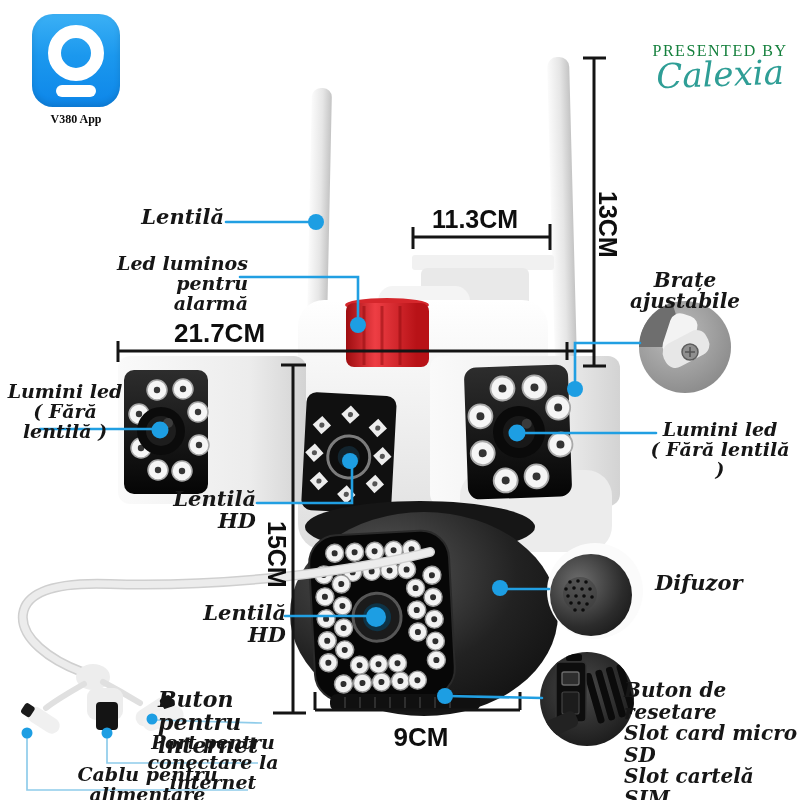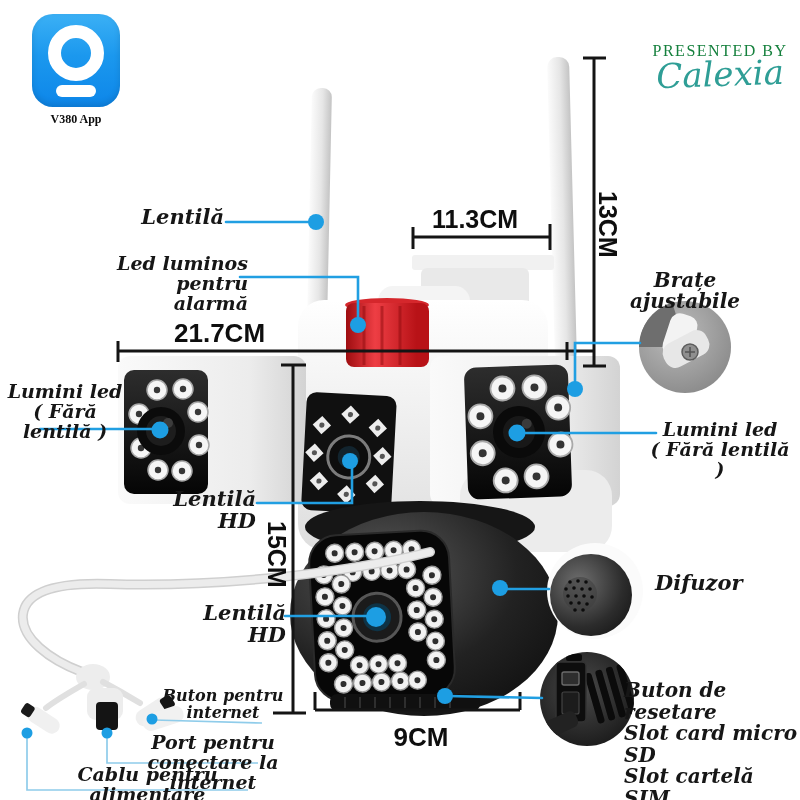--- a/index.html
+++ b/index.html
@@ -457,21 +457,21 @@
   </div>
 
   <div class="lbl" style="left:186px;top:602px;width:100px;text-align:right;font-size:21px;">
     <span class="ln">Lentilă HD</span>
   </div>
 
   <div class="lbl" style="left:655px;top:572px;width:110px;font-size:21px;">
     <span class="ln">Difuzor</span>
   </div>
 
-  <div class="lbl" style="left:158px;top:688px;width:130px;text-align:center;font-size:16px;">
+  <div class="lbl" style="left:158px;top:688px;width:130px;text-align:left;font-size:22px;">
     <span class="ln">Buton pentru</span>
     <span class="ln">internet</span>
   </div>
 
   <div class="lbl" style="left:624px;top:680px;width:176px;font-size:20px;line-height:1.08;">
     <span class="ln">Buton de resetare</span>
     <span class="ln">Slot card micro SD</span>
     <span class="ln">Slot cartelă SIM</span>
   </div>
 

